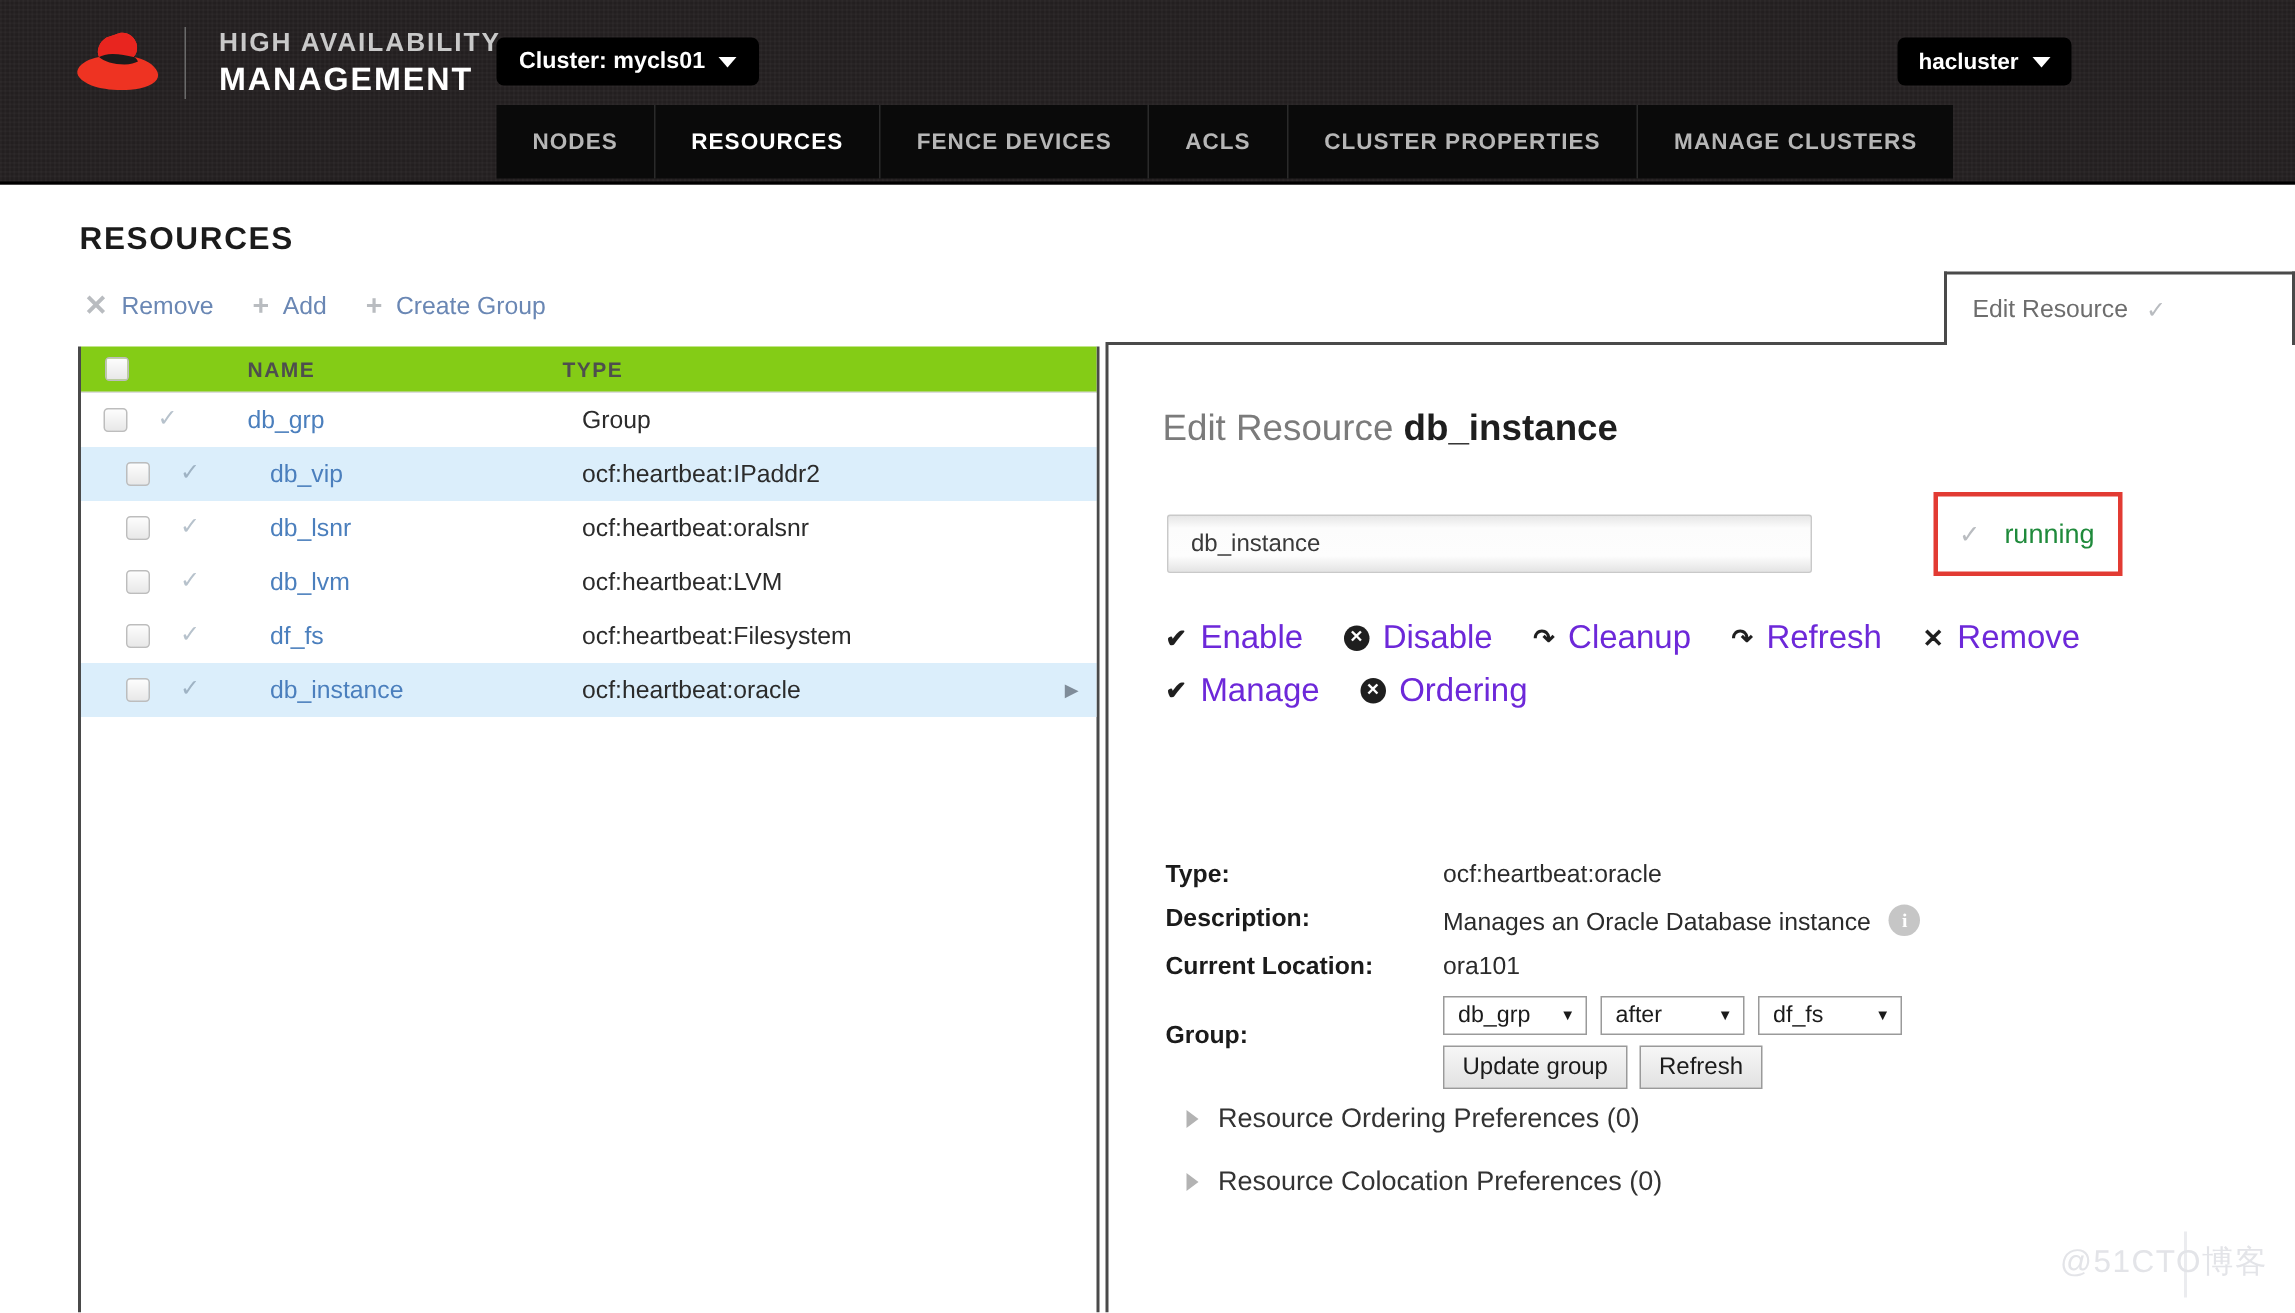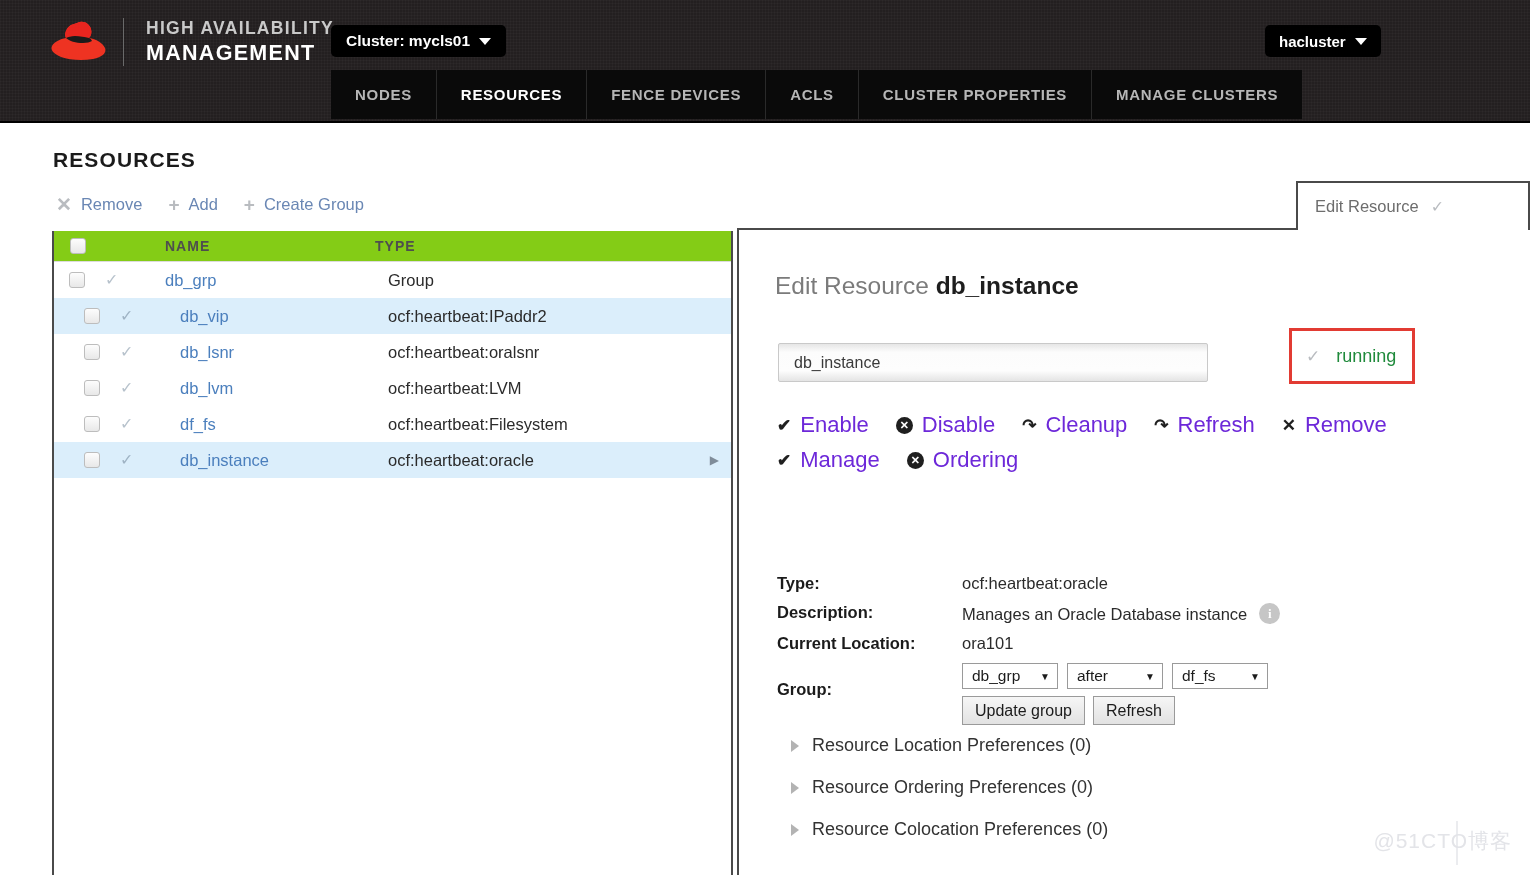--- a/index.html
+++ b/index.html
@@ -426,24 +426,20 @@
           <div class="fbtn">Update group</div>
           <div class="fbtn">Refresh</div>
         </div>
       </div>
     </div>
   </div>
 
   <div id="prefs">
       <div class="pref">
         <span class="tri"></span>
-        <span class="ptxt">Resource Location Preferences (0)</span>
-      </div>
-      <div class="pref">
-        <span class="tri"></span>
         <span class="ptxt">Resource Ordering Preferences (0)</span>
       </div>
       <div class="pref">
         <span class="tri"></span>
         <span class="ptxt">Resource Colocation Preferences (0)</span>
       </div>
     </div>
 </div>
 
 <div id="wm-line"></div>

